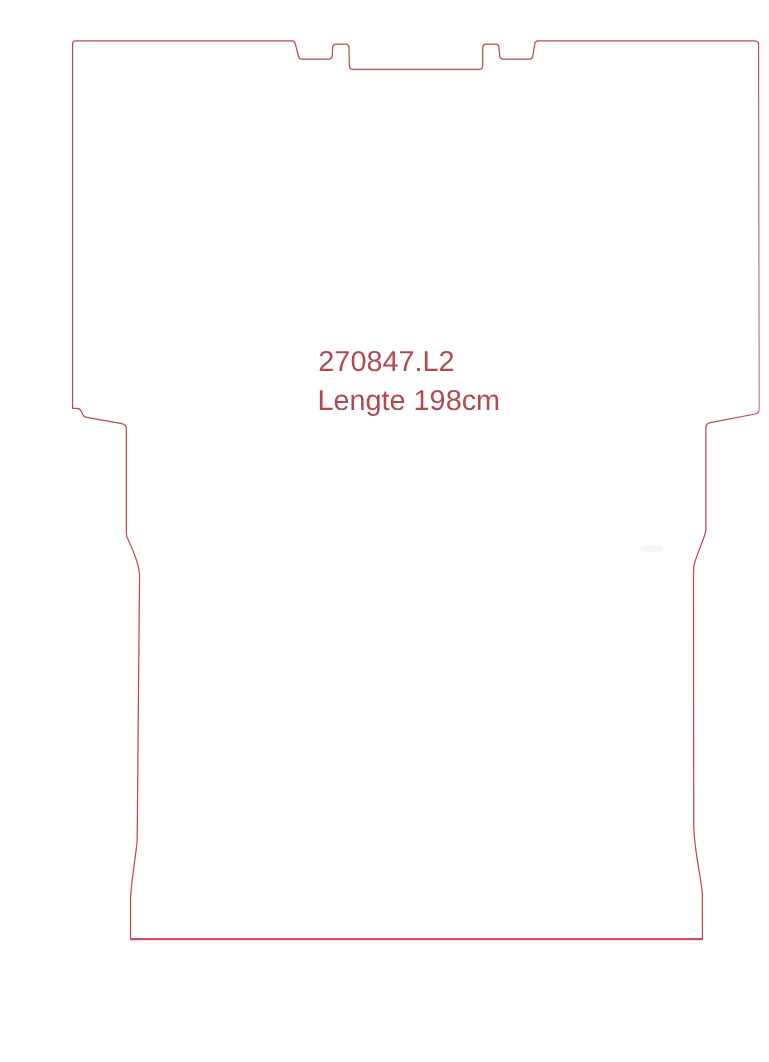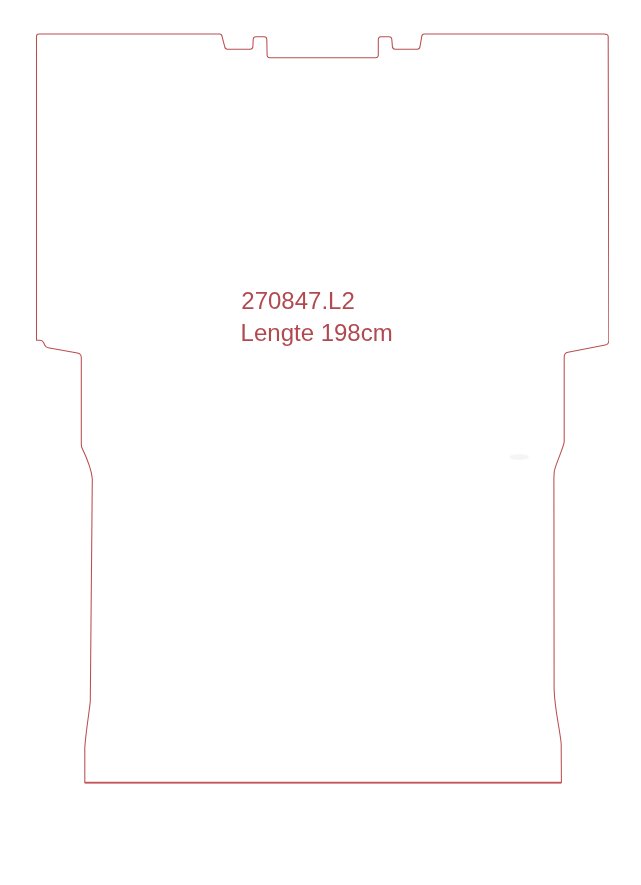--- a/index.html
+++ b/index.html
@@ -1,17 +1,17 @@
 <!DOCTYPE html>
 <html><head>
 <meta charset="utf-8">
 <style>
   html,body{margin:0;padding:0;background:#ffffff;}
   .page{position:relative;width:609px;height:885px;background:#ffffff;overflow:hidden;
-        font-family:"Liberation Sans", sans-serif;}
+        font-family:"Liberation Sans", sans-serif;padding-left:24px;}
 </style>
 </head>
 <body>
 <div class="page">
 <svg width="641" height="885" viewBox="0 0 641 885">
 
   <path d="M 39 34 L 219.5 34.0 Q 221.8 34.0, 222.1 36.6 L 224.7 46.6 Q 225.0 49.2, 227.3 49.2 L 250.3 49.2 Q 252.6 49.2, 252.9 46.6 L 253.2 39.3 Q 253.5 36.7, 255.8 36.7 L 264.2 36.7 Q 266.5 36.7, 266.8 39.3 L 267.1 55.2 Q 267.4 57.8, 269.7 57.8 L 375.7 57.8 Q 378.0 57.8, 378.3 55.2 L 378.3 39.3 Q 378.6 36.7, 380.9 36.7 L 389.2 36.7 Q 391.5 36.7, 391.8 39.3 L 392.4 46.6 Q 392.7 49.2, 395.0 49.2 L 417.4 49.2 Q 419.7 49.2, 420.0 46.6 L 421.7 36.6 Q 422.0 34.0, 424.3 34.0 L 604 34 Q 608.1 34, 608.2 36.5 L 608.8 340.6 Q 608.9 344.3, 605.3 345.0 L 568.0 352.2 Q 564.2 352.9, 564.2 356.8 L 564.2 441.6 C 564.1 446.5, 556.6 461.5, 554.3 471.0 L 553.9 477.5 L 554.1 689 C 554.7 710, 559.9 729, 561.2 744 L 561.4 782.6 L 84.8 782.6 L 84.8 748 C 85.6 733, 89.3 712, 90.3 701 L 92.3 479 C 91.6 468, 84.7 453.5, 81.6 447.0 L 81.3 444.8 L 81.3 357.7 Q 81.3 353.8, 77.4 353.1 L 48.2 347.8 Q 45.6 347.3, 44.7 345.0 L 43.7 342.7 Q 42.7 340.3, 39.9 340.3 L 36.5 340.3 L 36.5 36.5 Q 36.5 34, 39 34 Z" fill="none" stroke="#b94e52" stroke-width="1.05" stroke-linejoin="round"></path>
 
   <path d="M 84.8 782.6 L 561.3 782.6" fill="none" stroke="#c4565c" stroke-width="1.7"></path>
 

